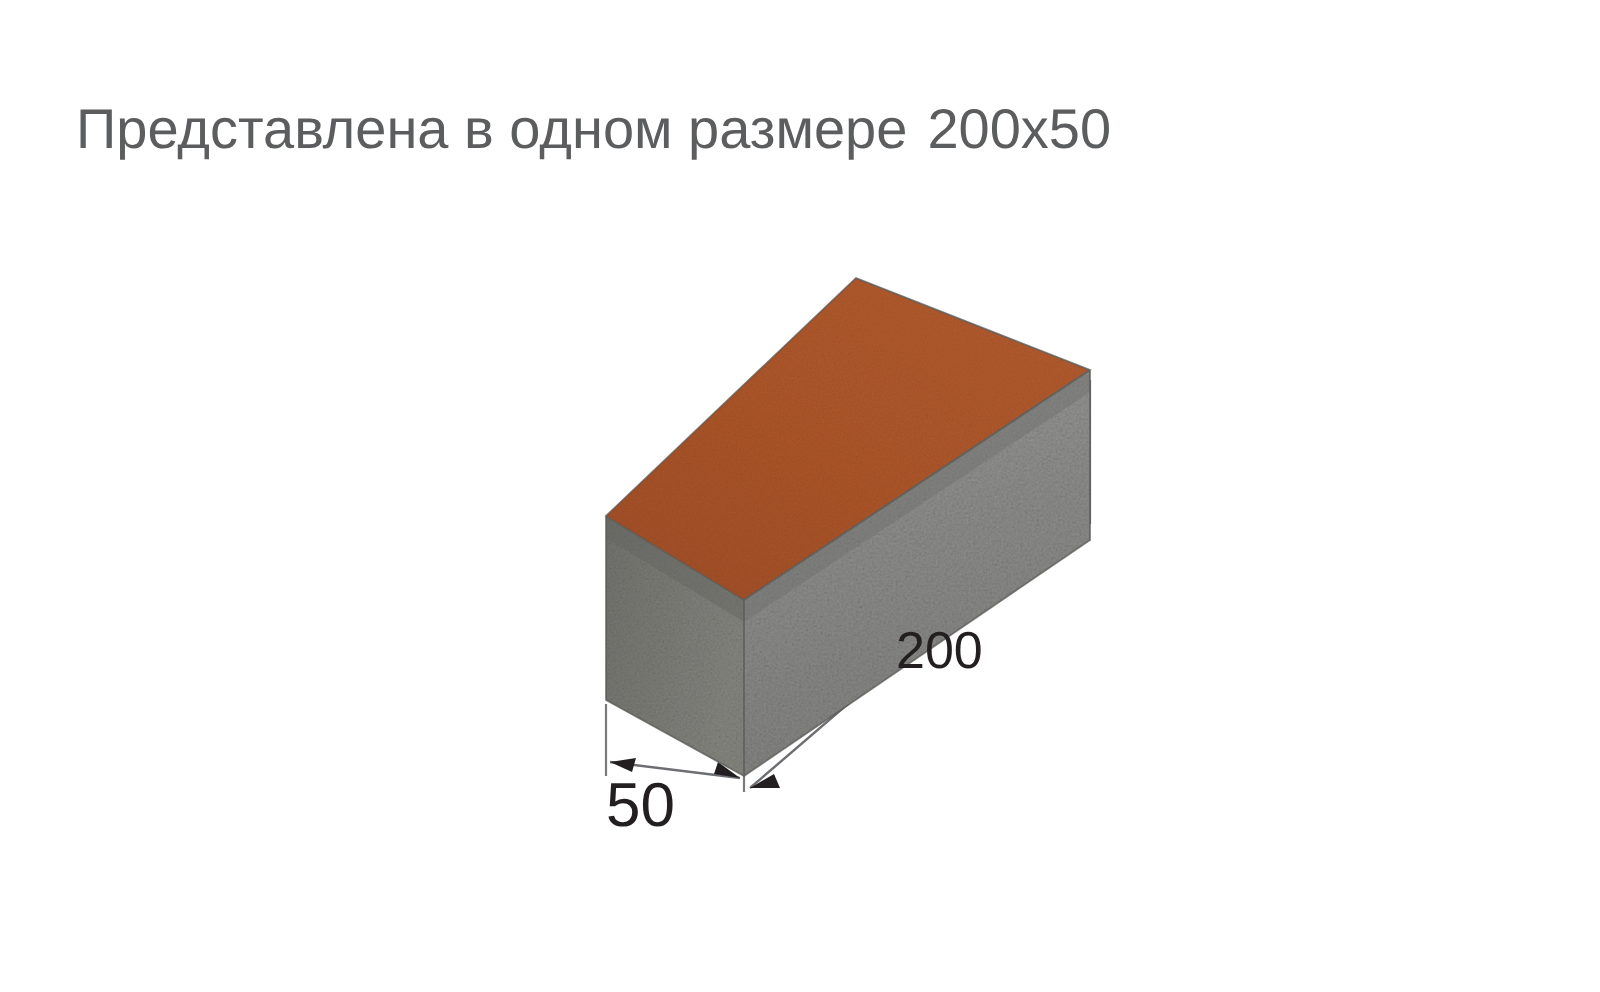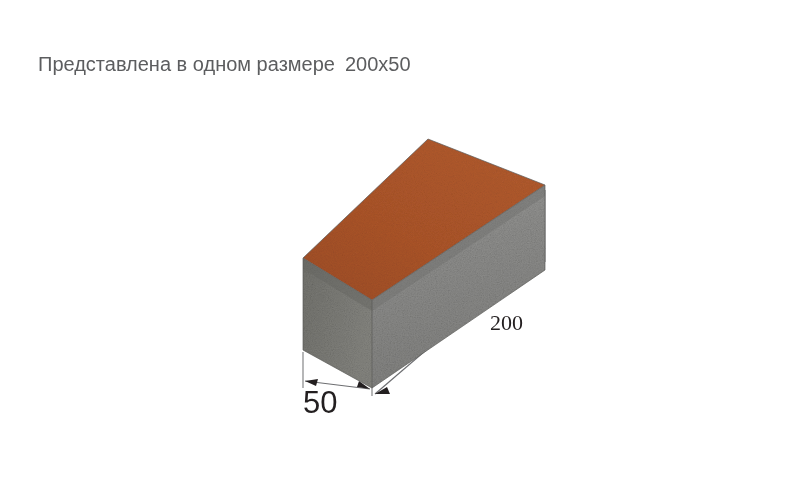--- a/index.html
+++ b/index.html
@@ -34,21 +34,21 @@
     font-weight:400;
     color:#5c5d5f;
   }
   .line1 .collection-name{
     font-weight:700;
     color:#2b2b2b;
     margin-left:9px;
     letter-spacing:0px;
   }
   .line2{
-    font-size:20px;
+    font-size:28px;
     line-height:27px;
     white-space:nowrap;
     color:#5c5d5f;
     font-weight:400;
     margin-top:3px;
   }
   .line2 .size-value{
     margin-left:10px;
     color:#5c5d5f;
   }
@@ -61,24 +61,23 @@
   }
   .drawing svg{display:block;}
 
   .dim-label{
     position:absolute;
     color:#231f20;
     font-weight:400;
     white-space:nowrap;
   }
   .dim-200{
-    left:490px;
+    left:448px;
     top:310px;
-    font-size:22px;
-    font-family:Liberation Serif, serif;
+    font-size:26px;
   }
   .dim-50{
     left:303px;
     top:385px;
     font-size:31px;
   }
 </style>
 </head>
 <body>
 

